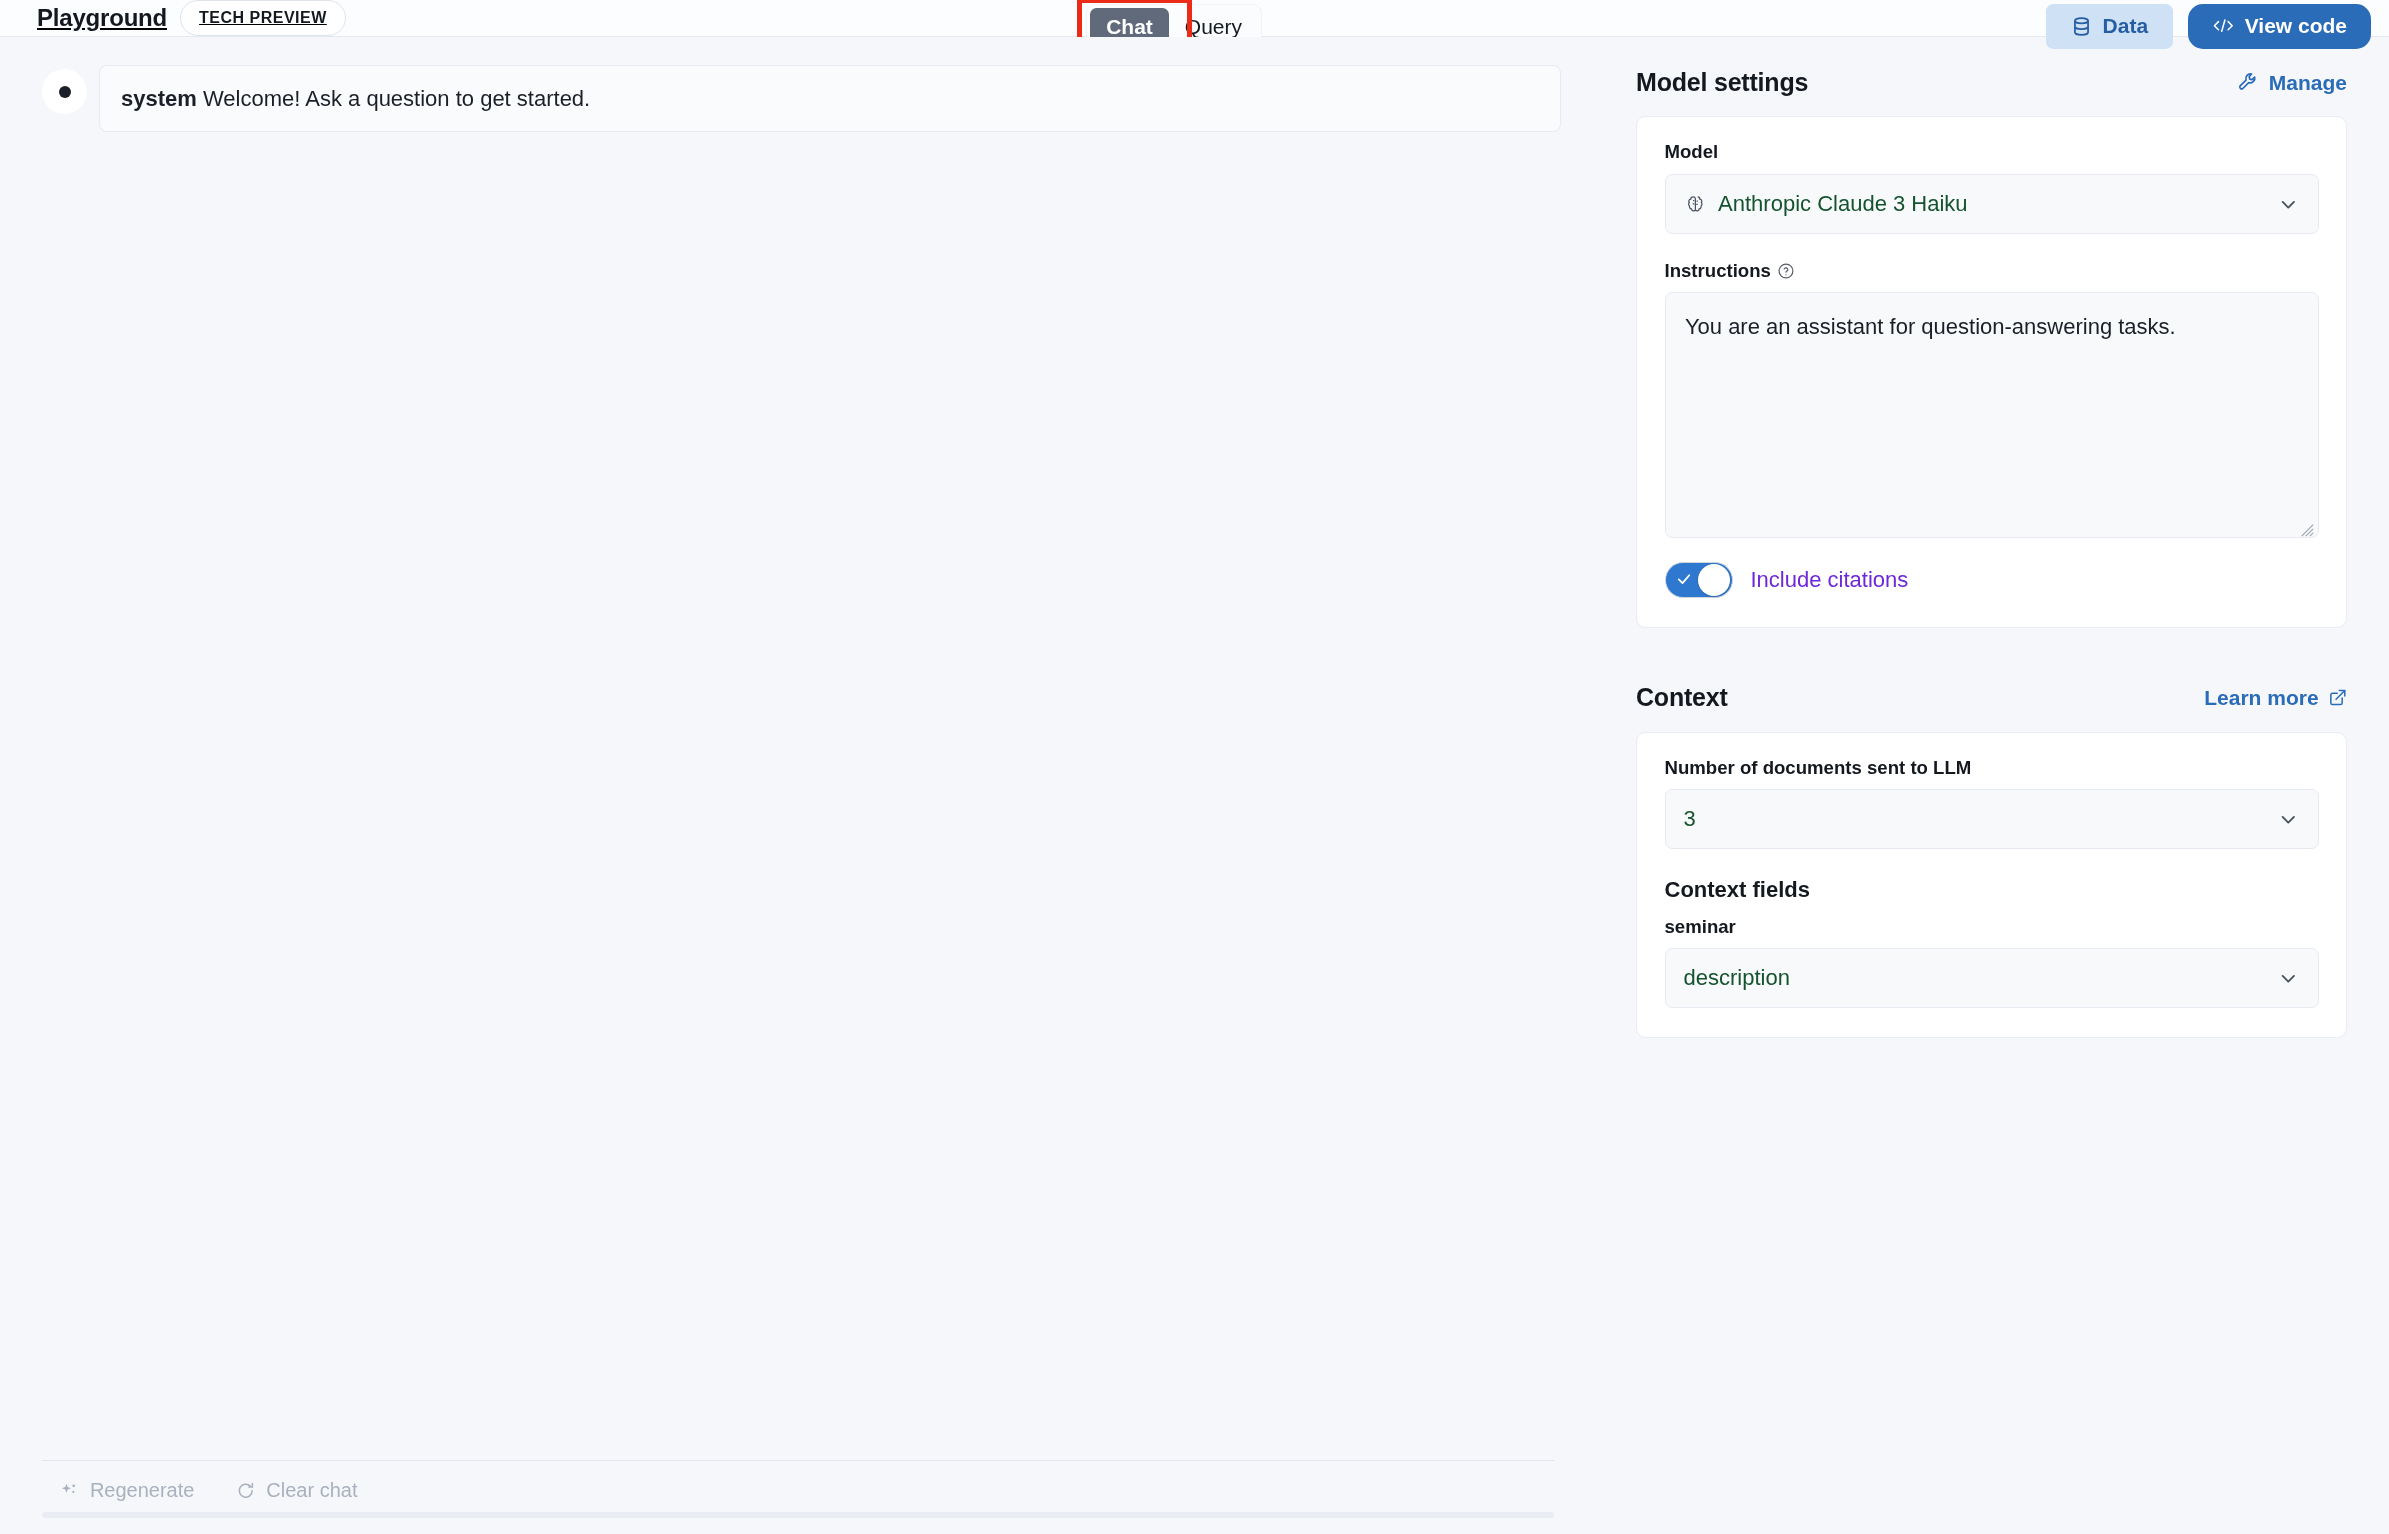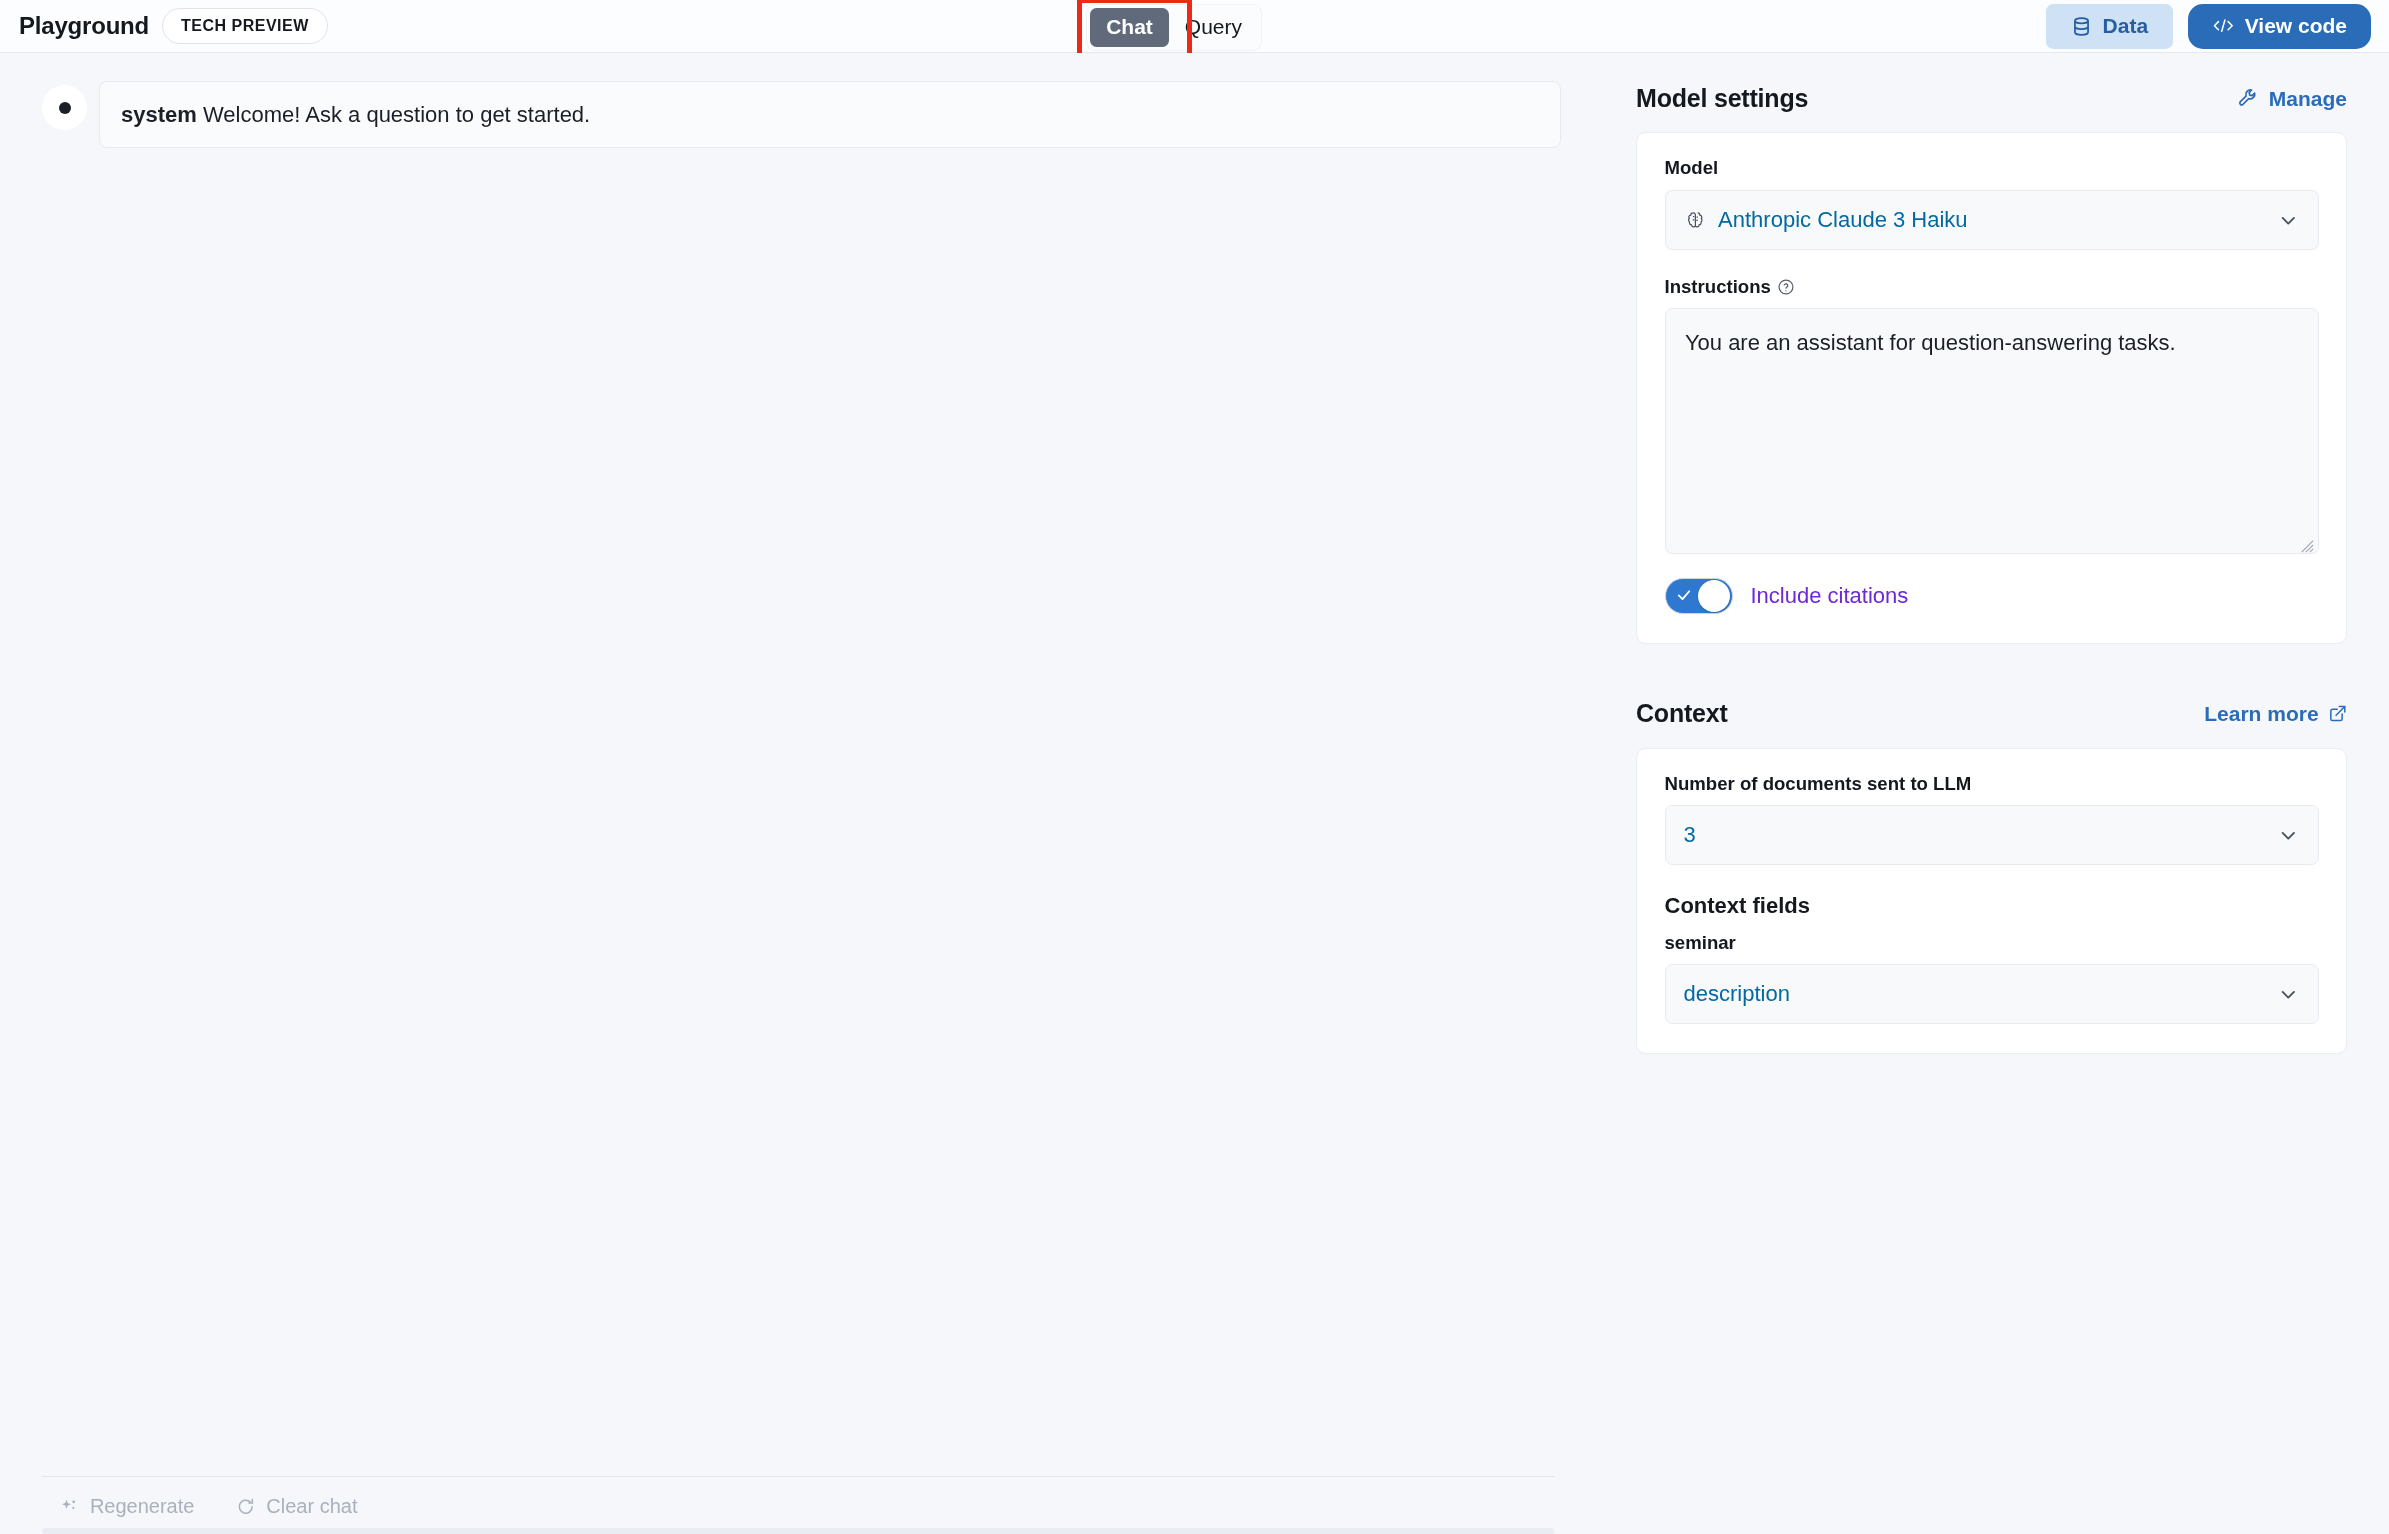--- a/index.html
+++ b/index.html
@@ -9,26 +9,27 @@
     height: 1534px;
     overflow: hidden;
     background: #f5f7fa;
     font-family: "Liberation Sans", sans-serif;
     -webkit-font-smoothing: antialiased;
   }
 
   
   .header {
     position: relative;
-    height: 53px;
+    height: 37px;
     background: #fcfdfe;
     border-bottom: 0.8px solid #e4e8ef;
     display: flex;
     align-items: center;
-    padding: 0 19px;
+    padding: 0 37px;
+    text-decoration: underline;
   }
   .brand-zone {
     display: flex;
     align-items: center;
     gap: 13px;
   }
   .brand-title {
     font-size: 24px;
     font-weight: bold;
     color: #14181f;
@@ -299,21 +300,21 @@
     border-radius: 7.3px;
     display: flex;
     align-items: center;
     padding: 0 18px;
     gap: 12px;
     cursor: pointer;
   }
   .select-value {
     flex: 1;
     font-size: 22px;
-    color: #0369a1;
+    color: #14532d;
   }
   .textarea-box {
     position: relative;
     height: 246px;
     background: #f7f9fb;
     border: 1.3px solid #e7eaf0;
     border-radius: 7.3px;
     padding: 18.6px 19.4px;
     font-size: 22px;
     color: #1b1f27;

